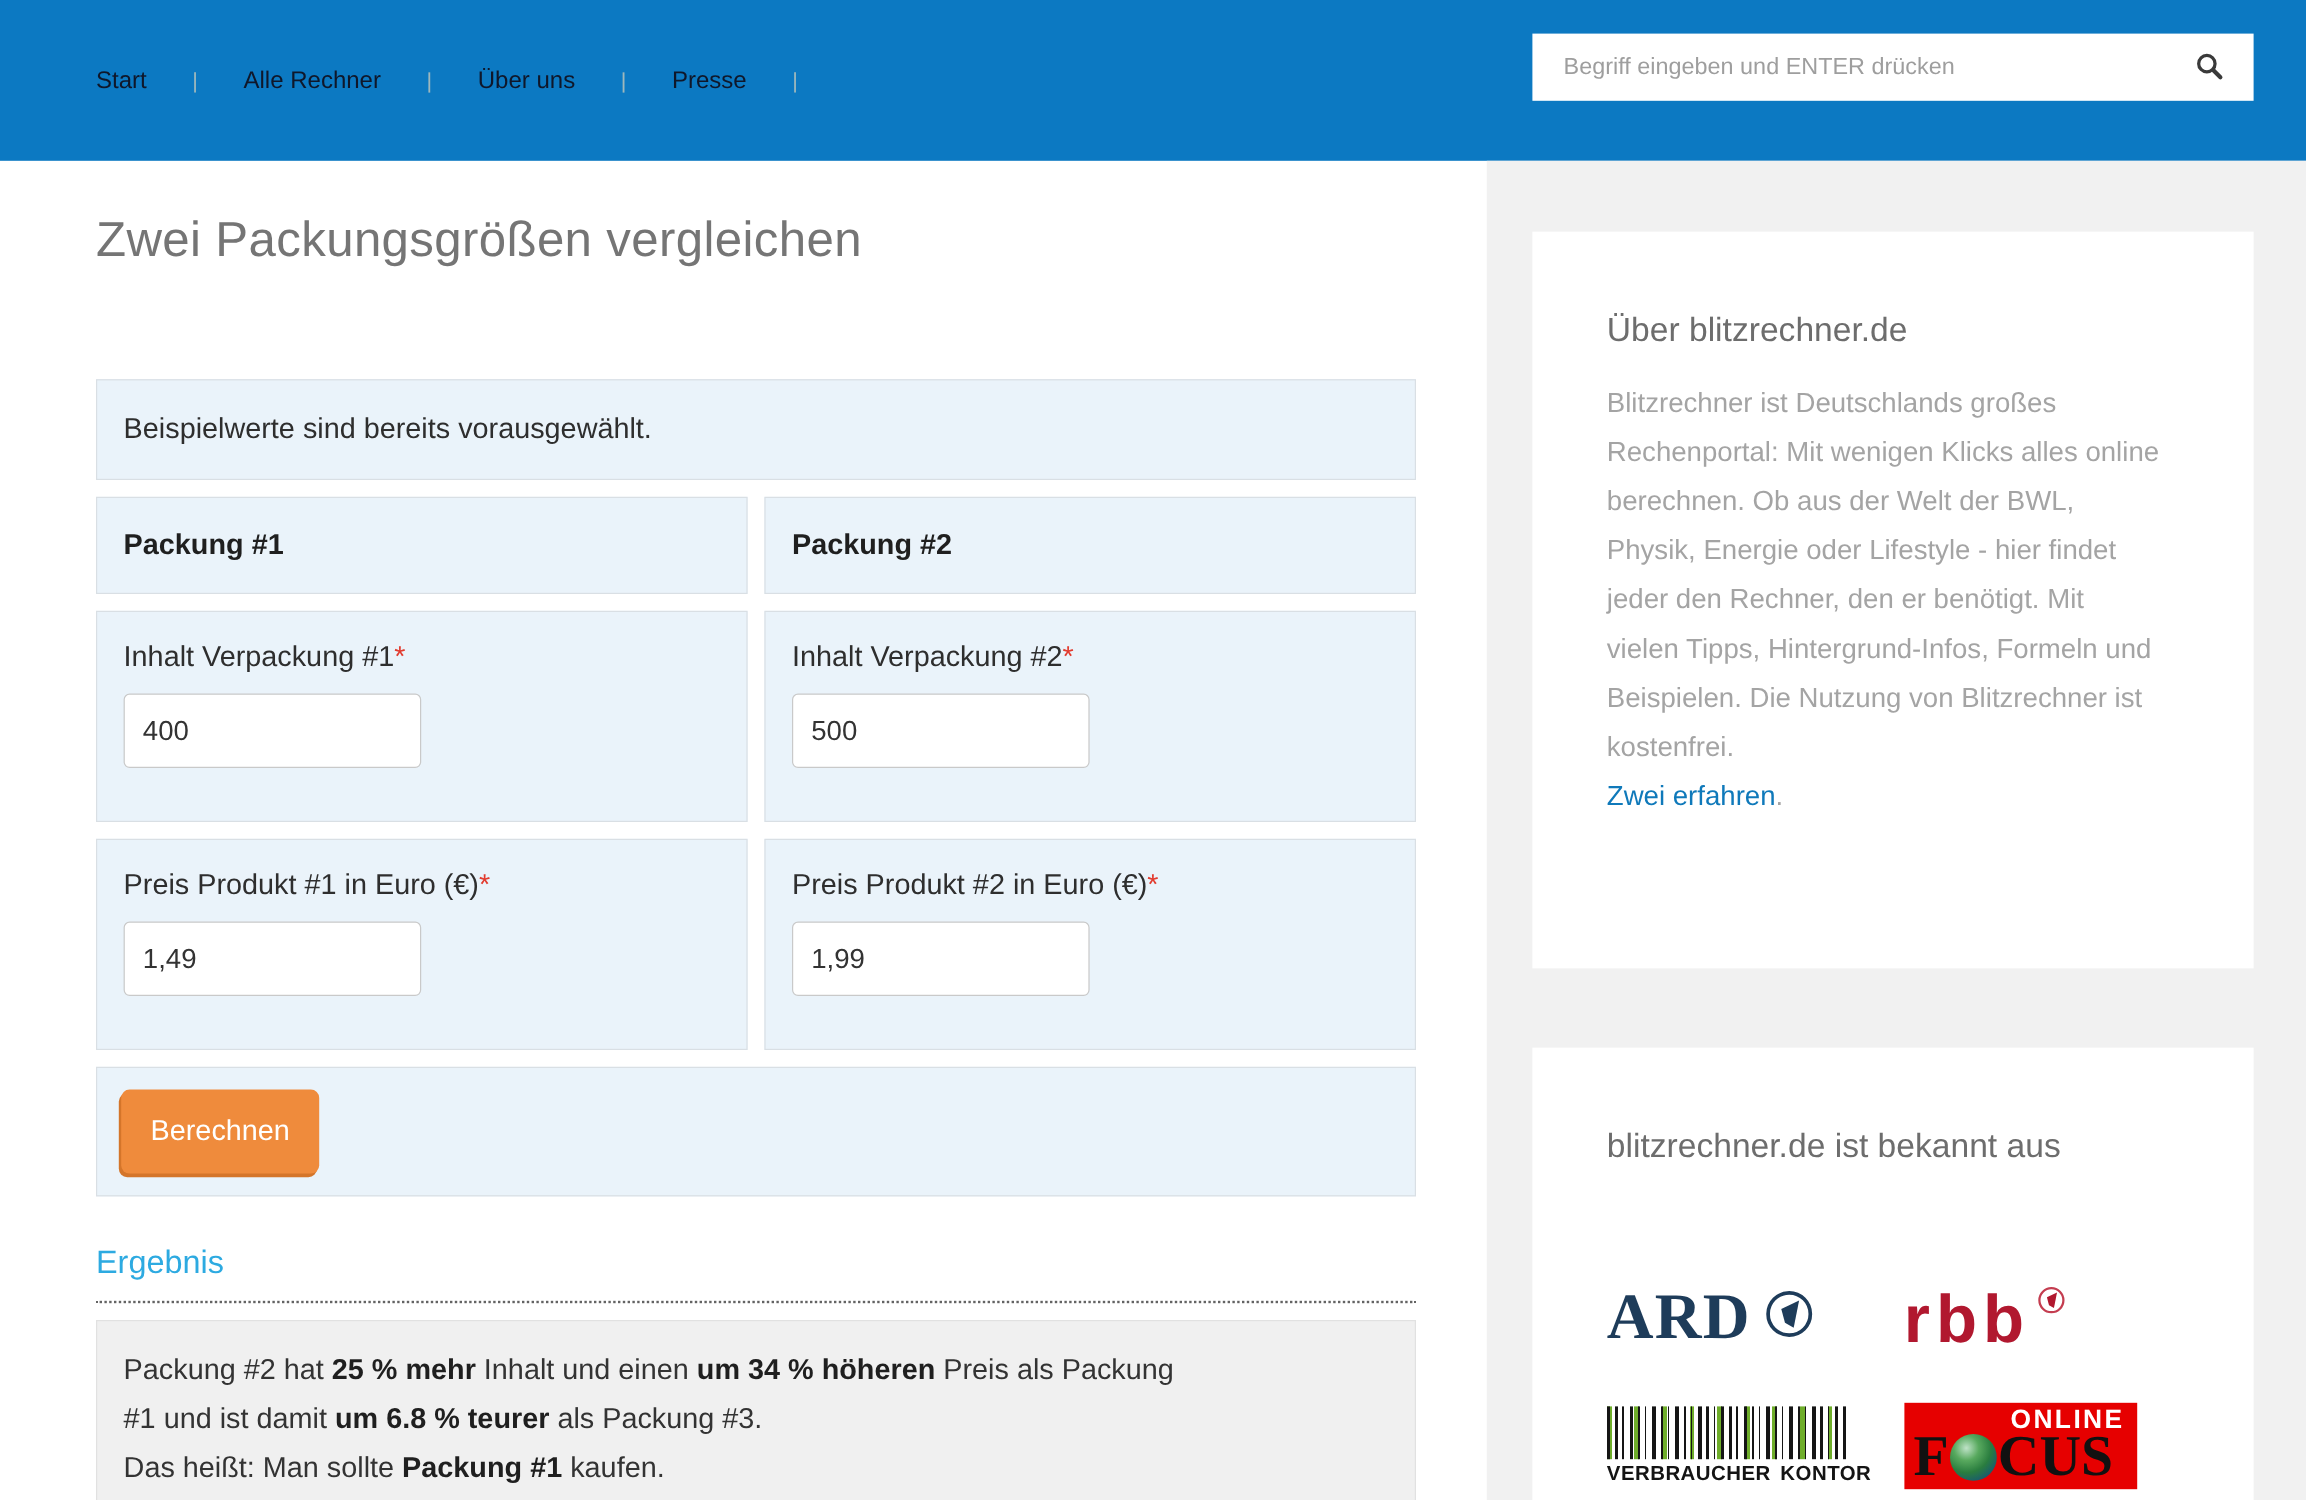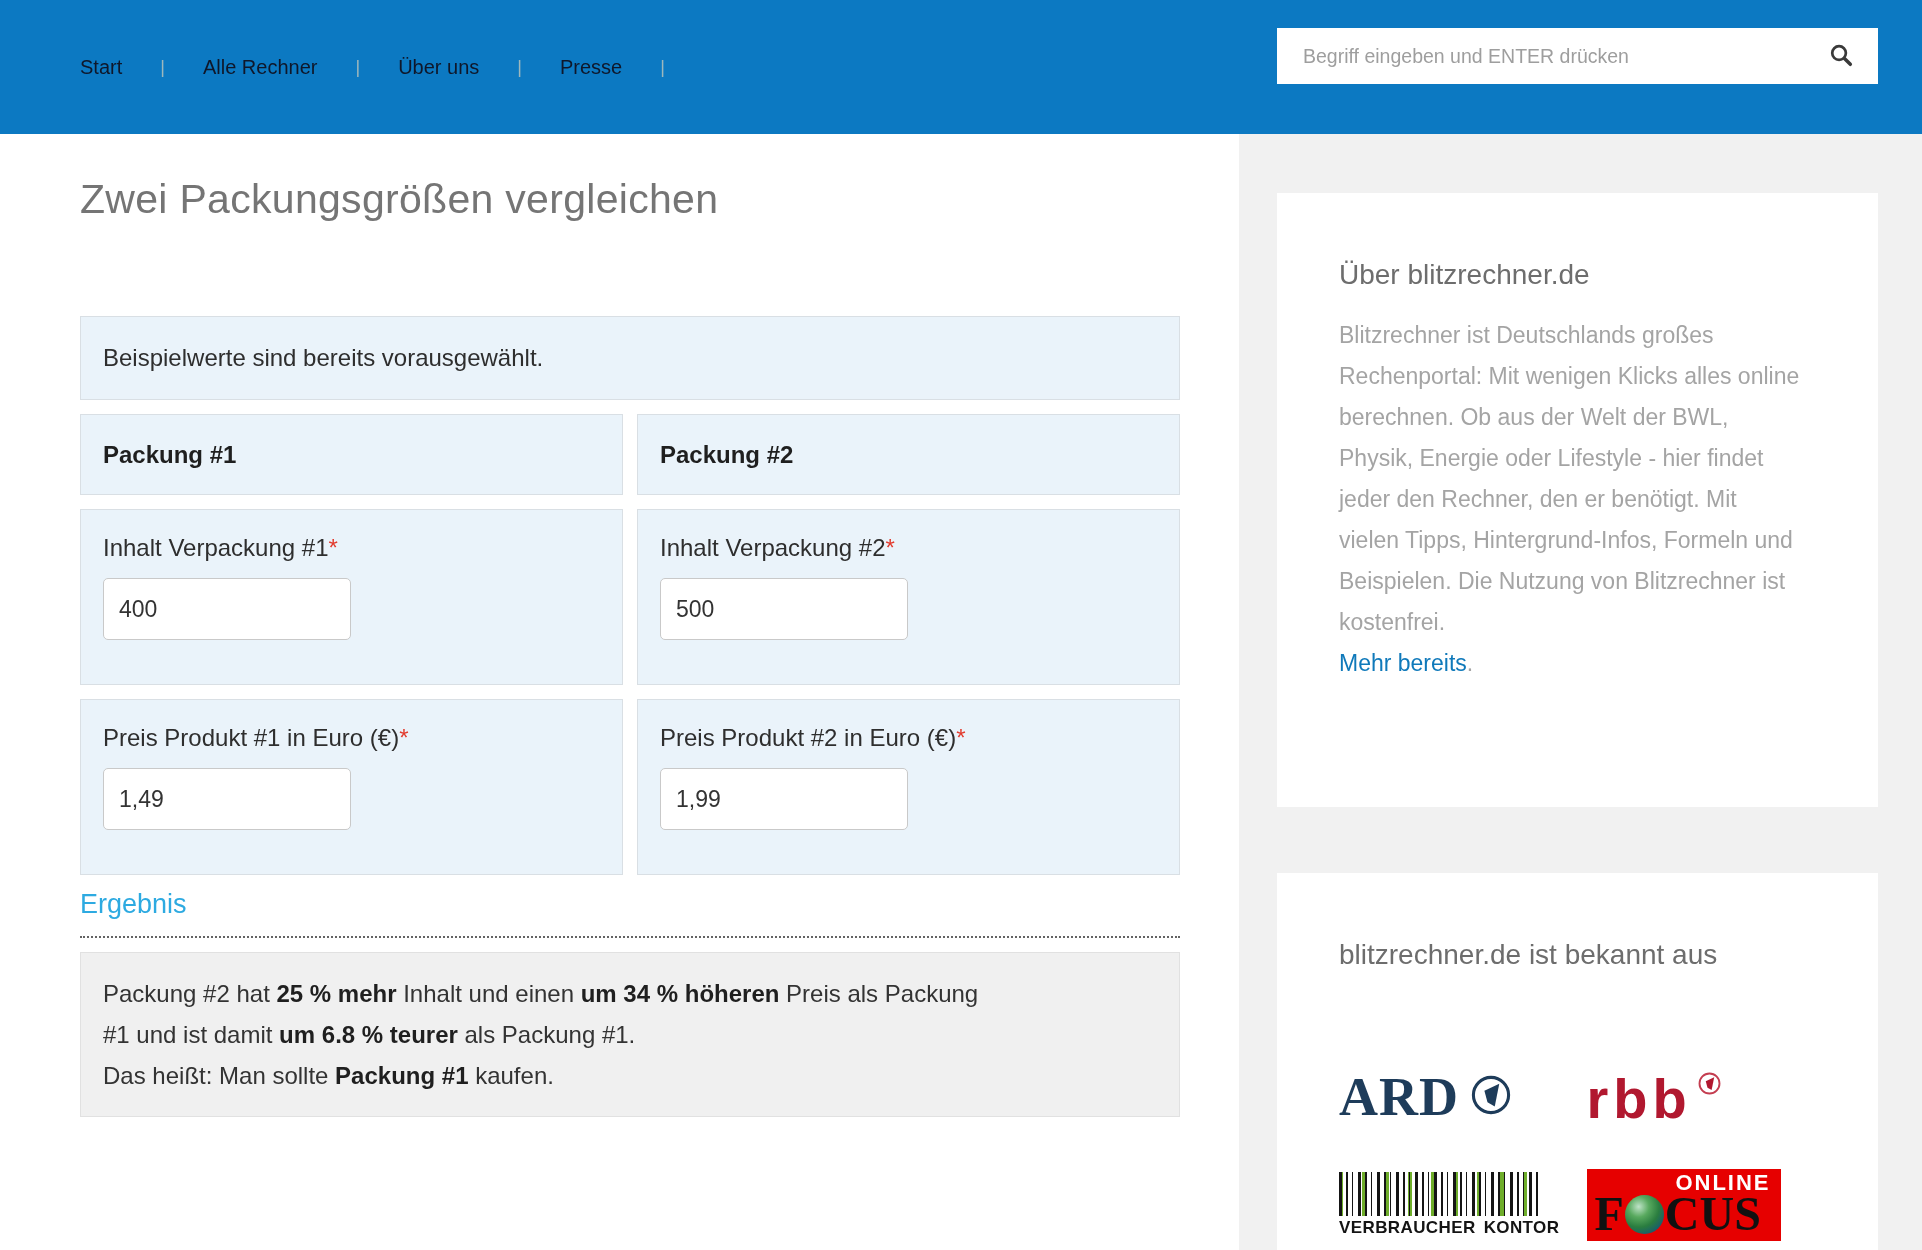--- a/index.html
+++ b/index.html
@@ -128,37 +128,40 @@
     <div class="box col field-box">
       <div class="field-label"><span>Preis Produkt #1 in Euro (€)</span><span class="req">*</span></div>
       <input class="text-input" type="text" value="1,49" style="">
     </div>
     <div class="box col field-box">
       <div class="field-label"><span>Preis Produkt #2 in Euro (€)</span><span class="req">*</span></div>
       <input class="text-input" type="text" value="1,99" style="">
     </div>
   </div>
 
+  <div class="box button-box">
+    <button class="submit-btn">Berechnen</button>
+  </div>
 
   <a class="result-heading">Ergebnis</a>
 
   <div class="result-box">
-    <p><span>Packung #2 hat </span><b>25 % mehr</b><span> Inhalt und einen </span><b>um 34 % höheren</b><span> Preis als Packung #1 und ist damit </span><b>um 6.8 % teurer</b><span> als Packung #1.</span></p>
+    <p><span>Packung #2 hat </span><b>25 % mehr</b><span> Inhalt und einen </span><b>um 34 % höheren</b><span> Preis als Packung #1 und ist damit </span><b>um 6.8 % teurer</b><span> als Packung #3.</span></p>
     <p><span>Das heißt: Man sollte </span><b>Packung #1</b><span> kaufen.</span></p>
   </div>
 
 </main>
 
 <aside class="sidebar">
 
   <section class="side-card card-about">
     <h2 class="side-title">Über blitzrechner.de</h2>
     <p class="about-text">Blitzrechner ist Deutschlands großes Rechenportal: Mit wenigen Klicks alles online berechnen. Ob aus der Welt der BWL, Physik, Energie oder Lifestyle - hier findet jeder den Rechner, den er benötigt. Mit vielen Tipps, Hintergrund-Infos, Formeln und Beispielen. Die Nutzung von Blitzrechner ist kostenfrei.</p>
     <div class="about-linkline">
-      <a class="about-link">Mehr bereits</a><span class="about-period">.</span>
+      <a class="about-link">Zwei erfahren</a><span class="about-period">.</span>
     </div>
   </section>
 
   <section class="side-card card-known">
     <h2 class="side-title known-title">blitzrechner.de ist bekannt aus</h2>
 
     <div class="logo-grid">
 
       <div class="logo-ard">
         <span class="ard-text">ARD</span>

